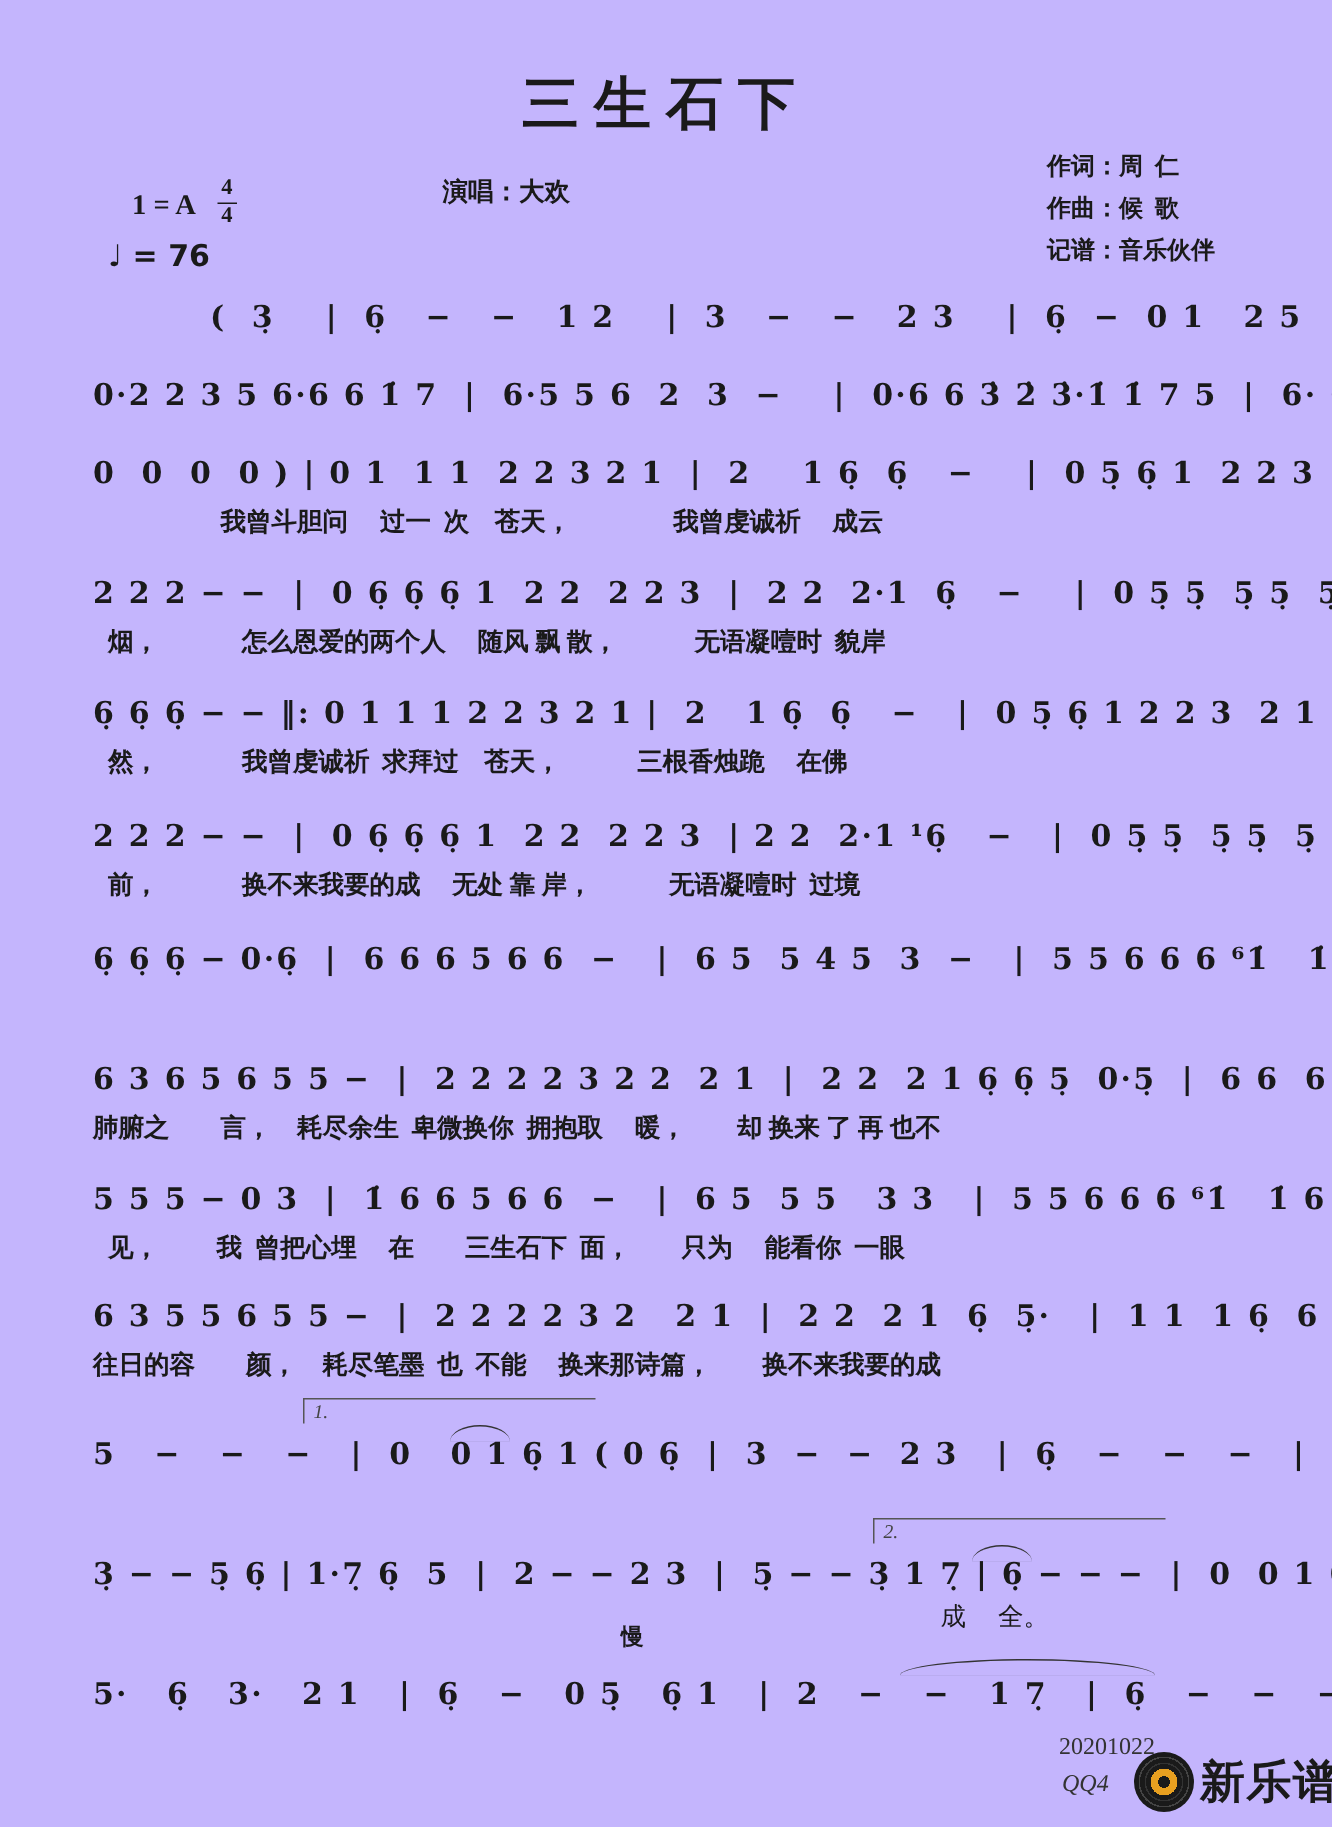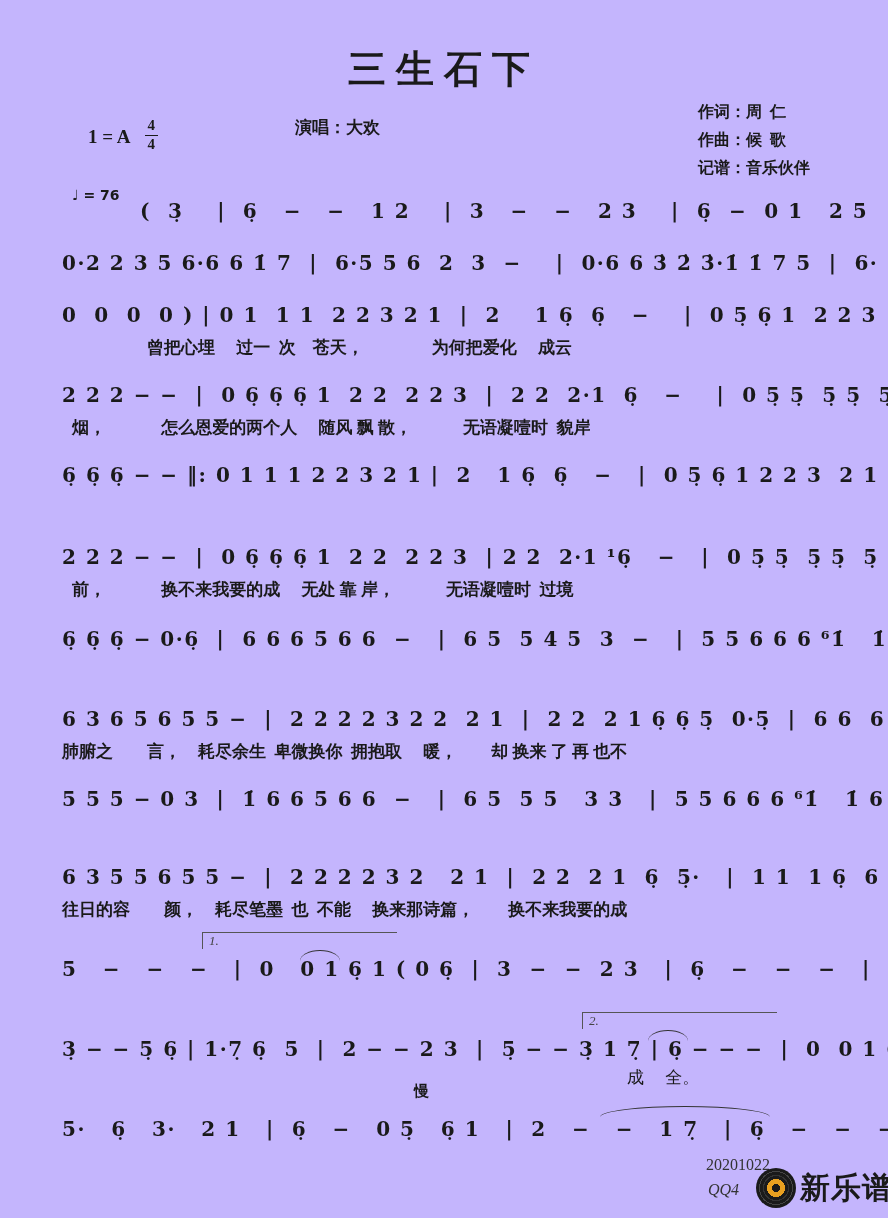--- a/index.html
+++ b/index.html
@@ -9,21 +9,21 @@
   
   #title{top:44px;left:0;width:100%;text-align:center;font-size:38px;font-weight:bold;
          letter-spacing:10px;font-family:"DejaVu Serif",serif;}
   #singer{top:116px;left:0;width:76%;text-align:center;font-size:17px;font-weight:bold;}
   #credits{top:98px;left:698px;font-size:16px;font-weight:bold;line-height:28px;white-space:pre;}
   #keysig{top:124px;left:88px;font-size:19px;font-weight:bold;font-family:Liberation Serif, serif;}
   .frac{display:inline-block;vertical-align:middle;text-align:center;font-size:15px;
         font-weight:bold;line-height:1.05;margin-left:14px;margin-top:-6px;}
   .frac .num{display:block;border-bottom:1.5px solid #1a1a1a;padding:0 3px 1px;}
   .frac .den{display:block;padding-top:1px;}
-  #tempo{top:158px;left:72px;font-size:14px;font-weight:bold;font-family:"DejaVu Sans",sans-serif;margin-top:29px;}
+  #tempo{top:158px;left:72px;font-size:20px;font-weight:bold;font-family:"DejaVu Sans",sans-serif;}
   
   .system{position:absolute;left:62px;width:770px;}
   .notes{font-family:"DejaVu Serif",serif;font-size:20px;font-weight:bold;
          letter-spacing:1.5px;white-space:pre;line-height:30px;}
   .lyrics{font-size:17px;font-weight:bold;white-space:pre;line-height:24px;margin-top:6px;
           font-family:"Liberation Serif",serif;}
   .indent1{padding-left:78px;}
   .lyr-indent{padding-left:10px;}
   
   .volta{position:absolute;height:16px;border-top:1.5px solid #555;border-left:1.5px solid #555;
@@ -57,42 +57,44 @@
   <div id="tempo" class="abs">♩ = 76</div>
 
   <div class="system" style="top:196px">
     <div class="notes indent1">(  3̣    |  6̣   −   −   1 2    |  3   −   −   2 3    |  6̣  −  0 1   2 5    |  3    −    −    −    |</div>
   </div>
   <div class="system" style="top:248px">
     <div class="notes">0·2 2 3 5 6·6 6 1̇ 7  |  6·5 5 6  2  3  −    |  0·6 6 3̇ 2̇ 3̇·1̇ 1̇ 7 5  |  6· 6  6   −   −    |</div>
   </div>
   <div class="system" style="top:300px">
     <div class="notes">0  0  0  0 ) | 0 1  1 1  2 2 3 2 1  |  2    1 6̣  6̣   −    |  0 5̣ 6̣ 1  2 2 3  2 1 2  |</div>
-    <div class="lyrics">　　　　　曾把心埋　 过一  次　苍天，　　　　为何把爱化　 成云</div>
+    <div class="lyrics">　　　　　我曾斗胆问　 过一  次　苍天，　　　　我曾虔诚祈　 成云</div>
   </div>
   <div class="system" style="top:380px">
     <div class="notes">2 2 2 − −  |  0 6̣ 6̣ 6̣ 1  2 2  2 2 3  |  2 2  2·1  6̣   −    |  0 5̣ 5̣  5̣ 5̣  5̣   3̣ 6̣  |</div>
     <div class="lyrics lyr-indent">烟，　　　 怎么恩爱的两个人　 随风 飘 散，　　　无语凝噎时  貌岸</div>
   </div>
   <div class="system" style="top:460px">
     <div class="notes">6̣ 6̣ 6̣ − − ‖: 0 1 1 1 2 2 3 2 1 |  2   1 6̣  6̣   −   |  0 5̣ 6̣ 1 2 2 3  2 1 2  |</div>
+    <div class="lyrics lyr-indent">然，　　　 我曾虔诚祈  求拜过　苍天，　　　三根香烛跪　 在佛</div>
   </div>
   <div class="system" style="top:542px">
     <div class="notes">2 2 2 − −  |  0 6̣ 6̣ 6̣ 1  2 2  2 2 3  | 2 2  2·1 ¹6̣   −   |  0 5̣ 5̣  5̣ 5̣  5̣   3̣ 1 6̣ |</div>
     <div class="lyrics lyr-indent">前，　　　 换不来我要的成　 无处 靠 岸，　　　无语凝噎时  过境</div>
   </div>
   <div class="system" style="top:624px">
     <div class="notes">6̣ 6̣ 6̣ − 0·6̣  |  6 6 6 5 6 6  −   |  6 5  5 4 5  3  −   |  5 5 6 6 6 ⁶1̇   1̇ 6  |</div>
   </div>
   <div class="system" style="top:704px">
     <div class="notes">6 3 6 5 6 5 5 −  |  2 2 2 2 3 2 2  2 1  |  2 2  2 1 6̣ 6̣ 5̣  0·5̣  |  6 6  6 6   3 5  |</div>
     <div class="lyrics">肺腑之　　言，　耗尽余生  卑微换你  拥抱取　 暖，　　却 换来 了 再 也不</div>
   </div>
   <div class="system" style="top:784px">
     <div class="notes">5 5 5 − 0 3  |  1̇ 6 6 5 6 6  −   |  6 5  5 5   3 3   |  5 5 6 6 6 ⁶1̇   1̇ 6  |</div>
+    <div class="lyrics lyr-indent">见，　　 我  曾把心埋　 在　　三生石下  面，　　只为　 能看你  一眼</div>
   </div>
   <div class="system" style="top:862px">
     <div class="notes">6 3 5 5 6 5 5 −  |  2 2 2 2 3 2   2 1  |  2 2  2 1  6̣  5̣·   |  1 1  1 6̣  6  6̣ 5̣·  |</div>
     <div class="lyrics">往日的容　　颜，　耗尽笔墨  也  不能　 换来那诗篇，　　换不来我要的成</div>
   </div>
   <div class="system" style="top:954px">
     <div class="notes">5   −   −   −   |  0   0 1 6̣ 1 ( 0 6̣  |  3  −  −  2 3   |  6̣   −   −   −   |  5̣ − 0 6̣  5̣ 2̣  |</div>
   </div>
   <div class="system" style="top:1034px">
     <div class="notes">3̣ − − 5̣ 6̣ | 1·7̣ 6̣  5  |  2 − − 2 3  |  5̣ − − 3̣ 1 7̣ | 6̣ − − −  |  0  0 1 6̣ 1 −  | (6̣ − − 3  |</div>

